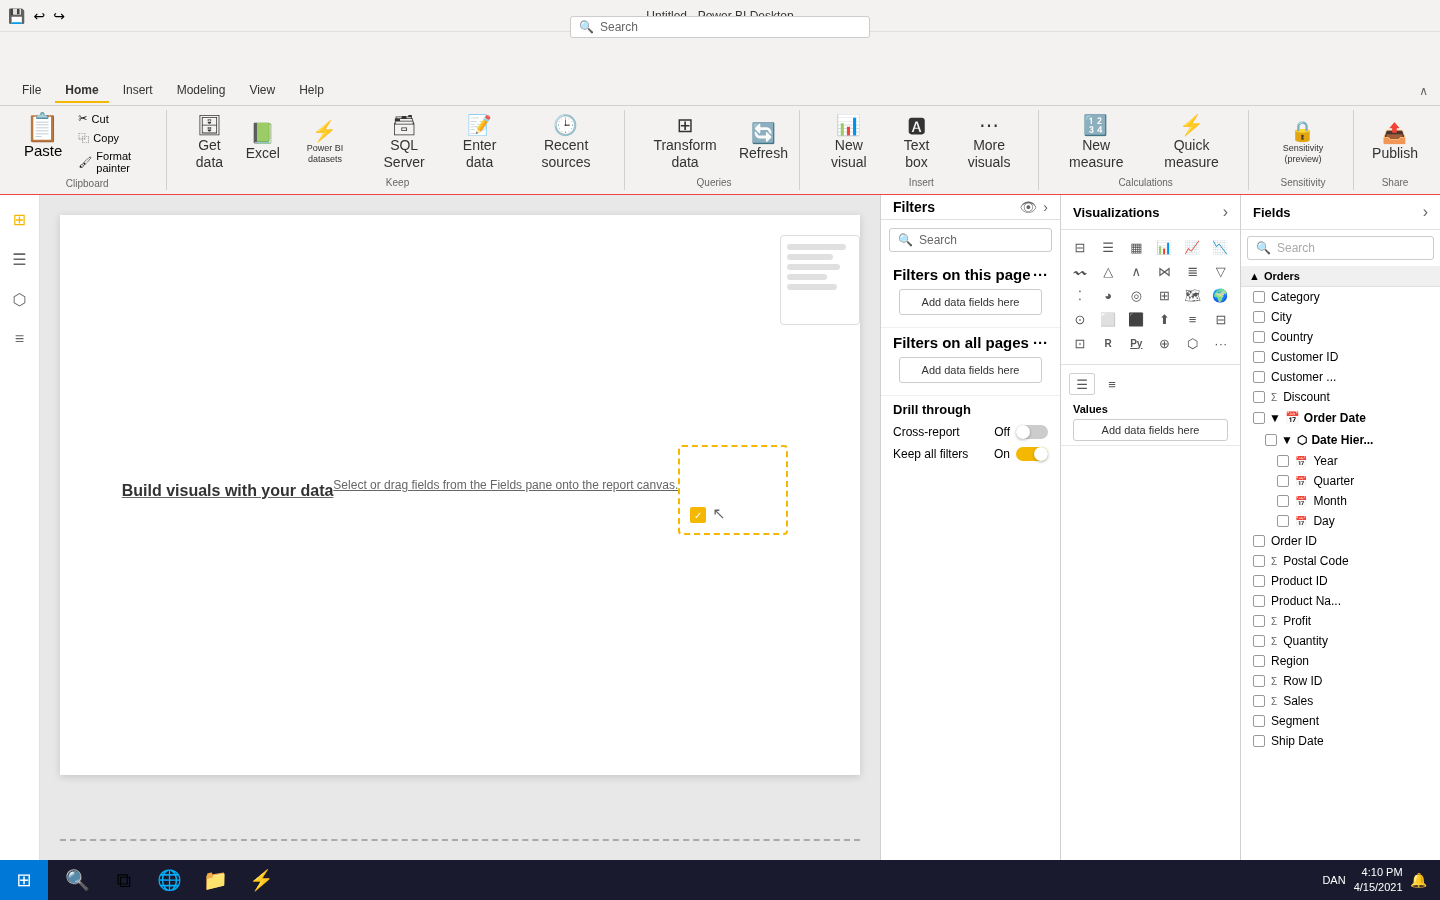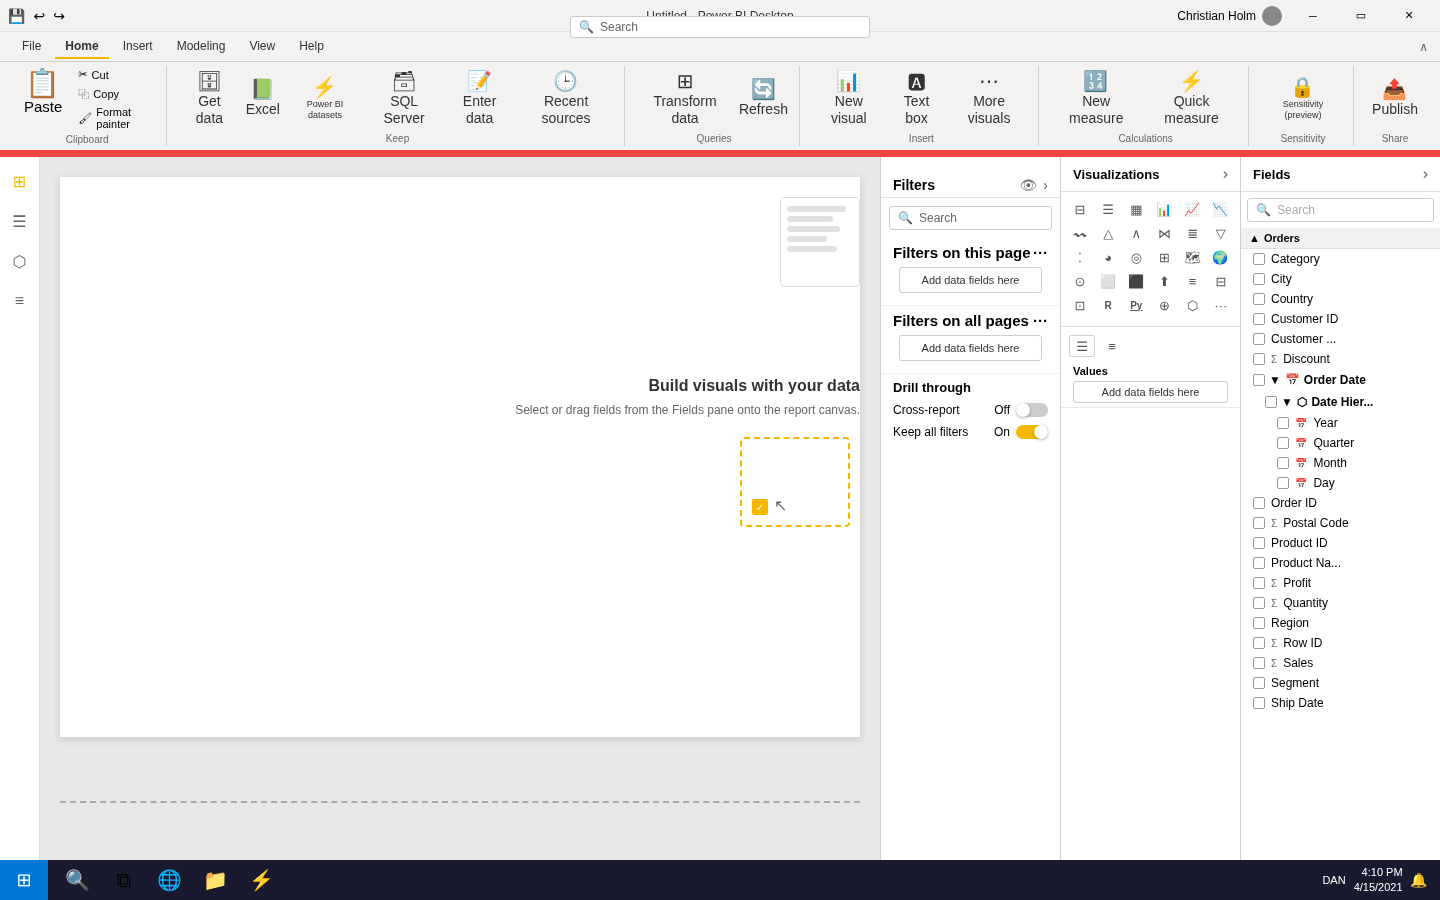--- a/index.html
+++ b/index.html
@@ -25,21 +25,22 @@
     }
     .titlebar-right { display: flex; align-items: center; gap: 8px; margin-left: auto; }
     .titlebar-user { display: flex; align-items: center; gap: 6px; font-size: 12px; }
     .user-avatar { width: 20px; height: 20px; border-radius: 50%; background: #888; }
     .win-controls { display: flex; gap: 2px; }
     .win-btn { width: 46px; height: 32px; display: flex; align-items: center; justify-content: center; font-size: 11px; cursor: pointer; }
 
     
     .ribbon {
       background: #f3f2f1;
-      border-bottom: 7px solid #ef4444;
+      border-bottom: 1px solid #ef4444;
+      margin-top: 44px;
     }
     .ribbon-tabs {
       display: flex; align-items: center; height: 30px;
       padding: 0 12px; gap: 4px;
       border-bottom: 1px solid #d0d0d0;
     }
     .ribbon-tab {
       padding: 4px 10px; font-size: 12px; cursor: pointer; color: #333;
       border-bottom: 2px solid transparent;
     }
@@ -88,37 +89,37 @@
     
     .canvas-area {
       flex: 1; background: #e8e8e8; position: relative; overflow: hidden;
     }
     .canvas-page {
       position: absolute; top: 20px; left: 20px;
       width: 800px; height: 560px; background: white;
       box-shadow: 0 2px 8px rgba(0,0,0,0.15);
     }
     .canvas-placeholder {
-      display: flex; flex-direction: column; align-items: flex-end; justify-content: center;
-      height: 100%; color: #666;
+      display: flex; align-items: center; justify-content: center;
+      height: 100%; color: #666; text-decoration: underline;
     }
     .canvas-placeholder-title { font-size: 16px; font-weight: 600; margin-bottom: 8px; color: #333; }
     .canvas-placeholder-subtitle { font-size: 12px; color: #666; margin-bottom: 20px; }
     .canvas-placeholder-img {
       display: flex; gap: 8px; align-items: flex-end;
     }
 
     
     .filters-panel {
       width: 180px; background: white; border-left: 1px solid #d0d0d0;
       display: flex; flex-direction: column;
     }
     .filters-header {
       display: flex; align-items: center; justify-content: space-between;
-      padding: 4px 12px; border-bottom: 1px solid #e0e0e0; margin-top: 16px;
+      padding: 4px 12px; border-bottom: 1px solid #e0e0e0;
     }
     .filters-title { font-size: 14px; font-weight: 600; }
     .filters-icons { display: flex; gap: 6px; color: #666; font-size: 14px; cursor: pointer; }
     .filter-search {
       display: flex; align-items: center; gap: 6px;
       margin: 8px; padding: 4px 8px; border: 1px solid #ccc; border-radius: 3px;
       font-size: 12px; color: #666;
     }
     .filter-section { padding: 6px 12px; border-bottom: 1px solid #f0f0f0; }
     .filter-section-header {
@@ -240,31 +241,20 @@
   <div class="titlebar-left">
     <span style="font-size:14px;cursor:pointer;">💾</span>
     <span style="font-size:14px;cursor:pointer;">↩</span>
     <span style="font-size:14px;cursor:pointer;">↪</span>
   </div>
   <span class="titlebar-title">Untitled - Power BI Desktop</span>
   <div style="position:absolute;left:50%;transform:translateX(-50%);width:300px;">
     <div class="titlebar-search">
       <span>🔍</span>
       <span style="color:#666;font-size:12px;">Search</span>
-    </div>
-  </div>
-  <div class="titlebar-right">
-    <div class="titlebar-user">
-      <span style="font-size:12px;">Christian Holm</span>
-      <div class="user-avatar" style="background:#888;"></div>
-    </div>
-    <div class="win-controls">
-      <div class="win-btn">─</div>
-      <div class="win-btn">▭</div>
-      <div class="win-btn close">✕</div>
     </div>
   </div>
 </div>
 
 <div class="ribbon">
   <div class="ribbon-tabs">
     <div class="ribbon-tab">File</div>
     <div class="ribbon-tab active">Home</div>
     <div class="ribbon-tab">Insert</div>
     <div class="ribbon-tab">Modeling</div>

